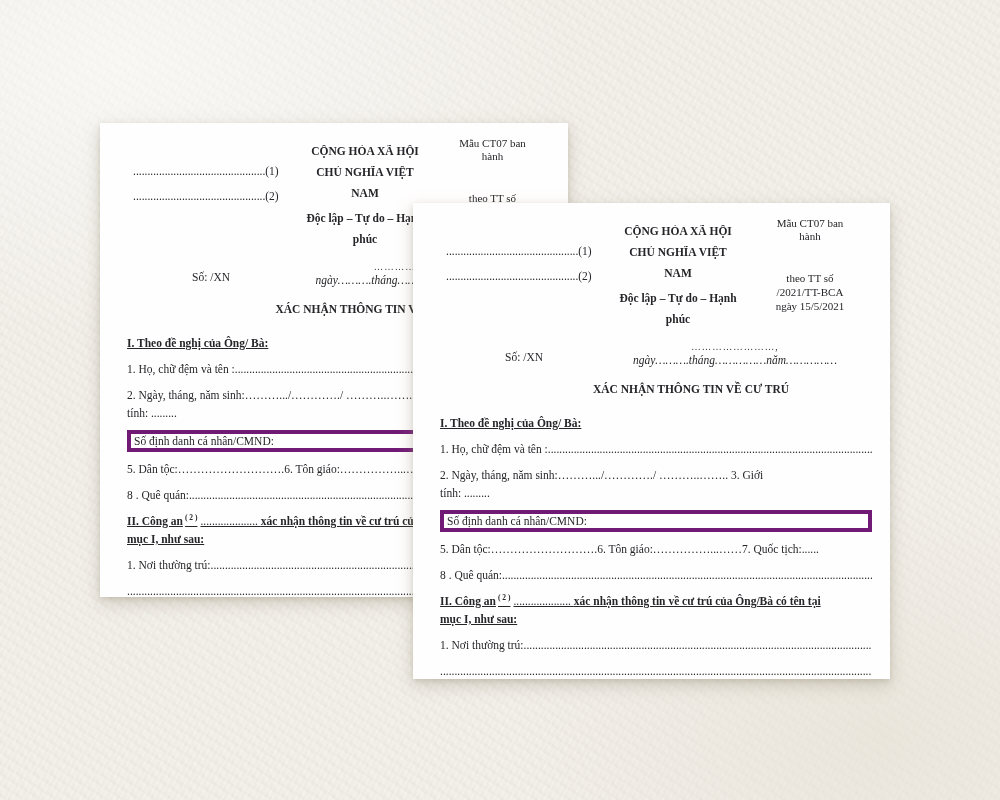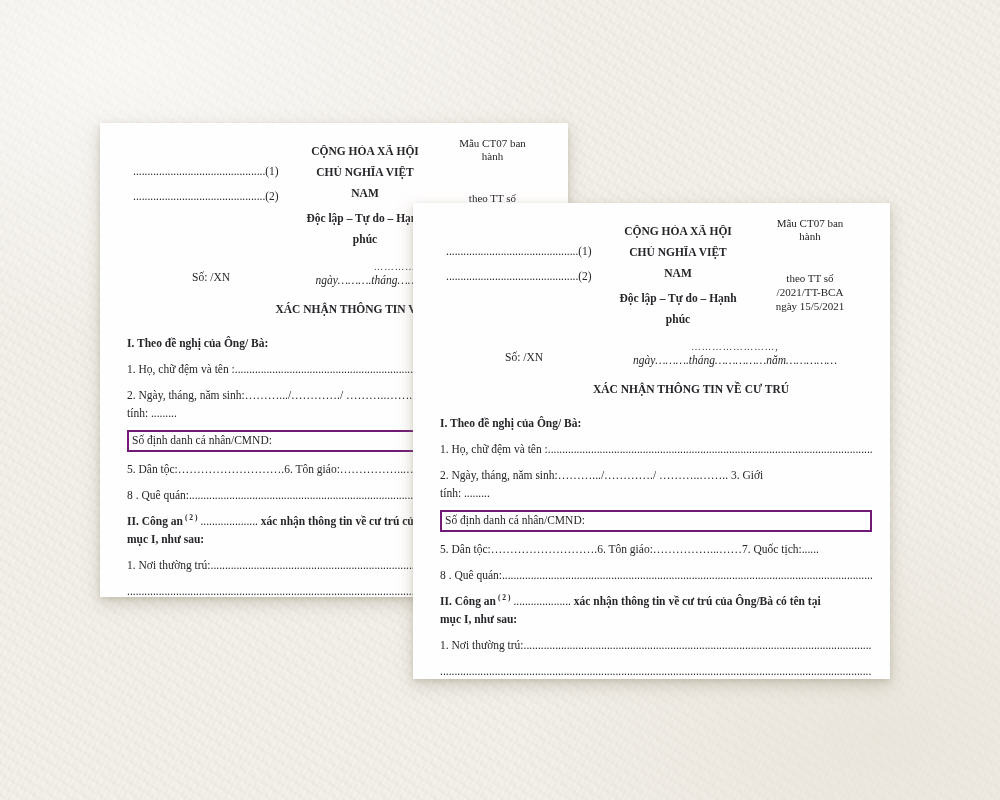--- a/index.html
+++ b/index.html
@@ -21,21 +21,21 @@
   }
   .page {
     position: absolute; background: #fffefe; overflow: hidden;
     padding: 14px 18px 0 27px;
     box-shadow: 0 6px 16px rgba(150,140,118,0.35), 0 2px 5px rgba(150,140,118,0.25);
   }
   .page.back  { left: 100px; top: 123px; width: 468px; height: 474px; z-index: 1; }
   .page.front { left: 413px; top: 203px; width: 477px; height: 476px; z-index: 2; }
 
   .page p { margin: 0 0 8px 0; font-size: 11.5px; line-height: 18px; white-space: nowrap; overflow: hidden; }
-  .b { font-weight: bold; }
+  .b { font-weight: bold; text-decoration: underline; }
 
   
   .hdr { display: flex; }
   .c1 { width: 168px; flex: none; padding-left: 6px; }
   .c1 p { margin: 0; line-height: 13px; }
   .c1 .l1 { margin-top: 28px; }
   .c1 .l2 { margin-top: 12px; }
   .c2 { width: 140px; flex: none; text-align: center; }
   .c2 p { margin: 8px; line-height: 13px; font-weight: bold; white-space: normal; }
   .c2 .motto1 { margin-top: 12px; }
@@ -52,22 +52,22 @@
   .date-area .dline { font-style: italic; line-height: 16px; margin: 0; }
 
   .title {
     font-weight: bold; font-size: 12.5px; text-align: center;
     margin: 12px 0 0 70px !important; line-height: 15px;
   }
   .body { margin-top: 16px; }
 
   
   .idbox {
-    display: flex; align-items: flex-end; height: 22px;
-    border: 2px solid #701a75; margin: 0 0 8px 0;
+    display: flex; align-items: center; height: 22px;
+    border: 4px solid #701a75; margin: 0 0 8px 0;
   }
   .idlabel { flex: none; width: 168px; font-size: 11.5px; line-height: 20px; padding-left: 3px; overflow: hidden; white-space: nowrap; }
   .idcells { flex: 1; display: flex; }
   .idcell { flex: 1; border-left: 1px solid #3c3c40; }
 
   sup { font-size: 7.5px; line-height: 0; margin: 0 3px 0 2px; }
   .n { font-weight: normal; }
 </style>
 </head>
 <body>

